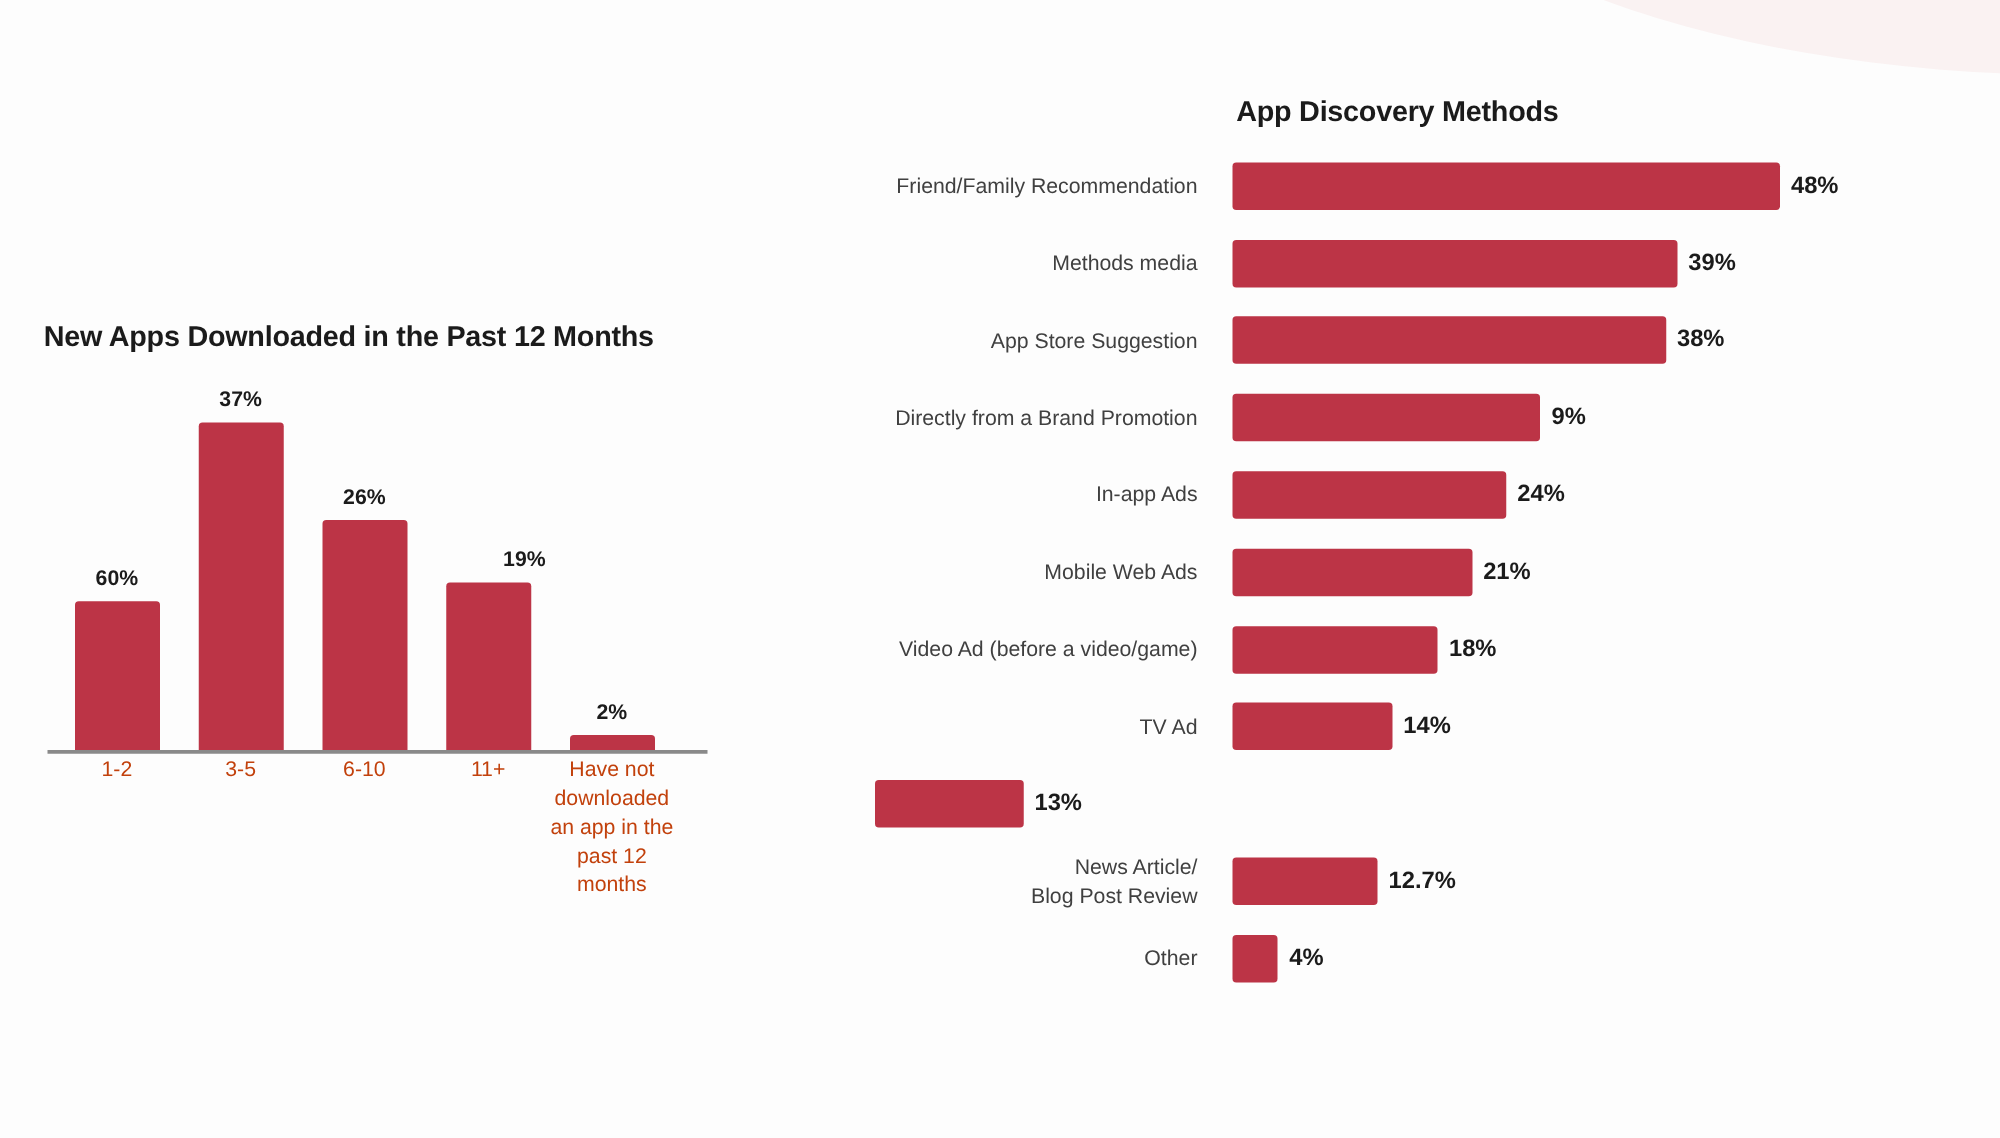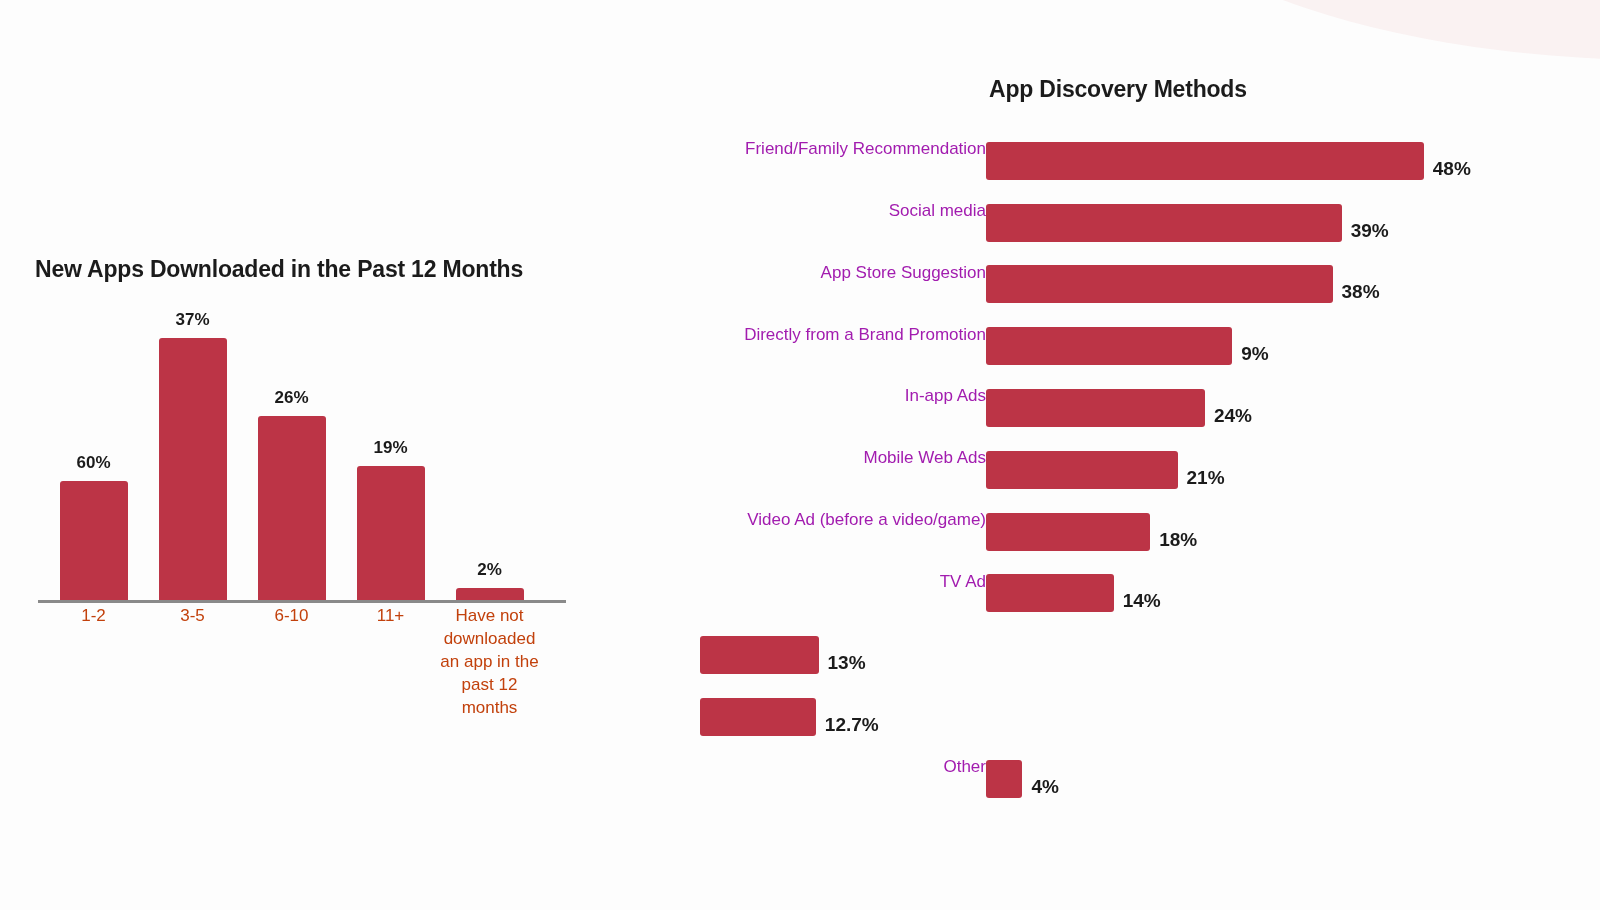--- a/index.html
+++ b/index.html
@@ -128,31 +128,31 @@
   }
   .bar-row {
     position: relative;
     height: 61.8px;
     display: flex;
     align-items: center;
   }
   .bar-label {
     width: 286px;
     text-align: right;
-    padding-right: 0;
+    padding-right: 28px;
     font-size: 17px;
-    color: #a21caf;
+    color: #404040;
     line-height: 23.5px;
     box-sizing: border-box;
     white-space: pre-line;
   }
   .bar-track {
     flex: 1;
     display: flex;
-    align-items: flex-end;
+    align-items: center;
     height: 100%;
   }
   .bar-fill {
     height: 38px;
     background: #bc3446;
     border-radius: 3px;
   }
   .bar-value {
     font-size: 19px;
     font-weight: bold;
@@ -177,21 +177,21 @@
       <div class="col-group" style="left: 105px;">
         <div class="col-bar" style="height: 264.18px; background: rgb(188, 52, 70);"></div>
         <div class="col-value" style="bottom: 272.18px;">37%</div>
       </div>
       <div class="col-group" style="left: 204px;">
         <div class="col-bar" style="height: 185.64px; background: rgb(188, 52, 70);"></div>
         <div class="col-value" style="bottom: 193.64px;">26%</div>
       </div>
       <div class="col-group" style="left: 303px;">
         <div class="col-bar" style="height: 135.66px; background: rgb(188, 52, 70);"></div>
-        <div class="col-value" style="bottom: 143.66px;">19%</div>
+        <div class="col-value" style="bottom: 143.66px; margin-left: 29px;">19%</div>
       </div>
       <div class="col-group" style="left: 402px;">
         <div class="col-bar" style="height: 14.28px; background: rgb(188, 52, 70);"></div>
         <div class="col-value" style="bottom: 22.28px;">2%</div>
       </div>
     </div>
   <div id="column-axis"></div>
   <div id="column-labels">
       <div class="col-label" style="left: 6px;">1-2</div>
       <div class="col-label" style="left: 105px;">3-5</div>
@@ -206,21 +206,21 @@
 
   <div id="bar-rows">
       <div class="bar-row">
         <div class="bar-label">Friend/Family Recommendation</div>
         <div class="bar-track">
           <div class="bar-fill" style="width: 437.76px; background: rgb(188, 52, 70);"></div>
           <div class="bar-value">48%</div>
         </div>
       </div>
       <div class="bar-row">
-        <div class="bar-label">Social media</div>
+        <div class="bar-label">Methods media</div>
         <div class="bar-track">
           <div class="bar-fill" style="width: 355.68px; background: rgb(188, 52, 70);"></div>
           <div class="bar-value">39%</div>
         </div>
       </div>
       <div class="bar-row">
         <div class="bar-label">App Store Suggestion</div>
         <div class="bar-track">
           <div class="bar-fill" style="width: 346.56px; background: rgb(188, 52, 70);"></div>
           <div class="bar-value">38%</div>
@@ -261,20 +261,22 @@
           <div class="bar-value">14%</div>
         </div>
       </div>
       <div class="bar-row">
         <div class="bar-track">
           <div class="bar-fill" style="width: 118.56px; background: rgb(188, 52, 70);"></div>
           <div class="bar-value">13%</div>
         </div>
       </div>
       <div class="bar-row">
+        <div class="bar-label">News Article/
+Blog Post Review</div>
         <div class="bar-track">
           <div class="bar-fill" style="width: 115.824px; background: rgb(188, 52, 70);"></div>
           <div class="bar-value">12.7%</div>
         </div>
       </div>
       <div class="bar-row">
         <div class="bar-label">Other</div>
         <div class="bar-track">
           <div class="bar-fill" style="width: 36.48px; background: rgb(188, 52, 70);"></div>
           <div class="bar-value">4%</div>

